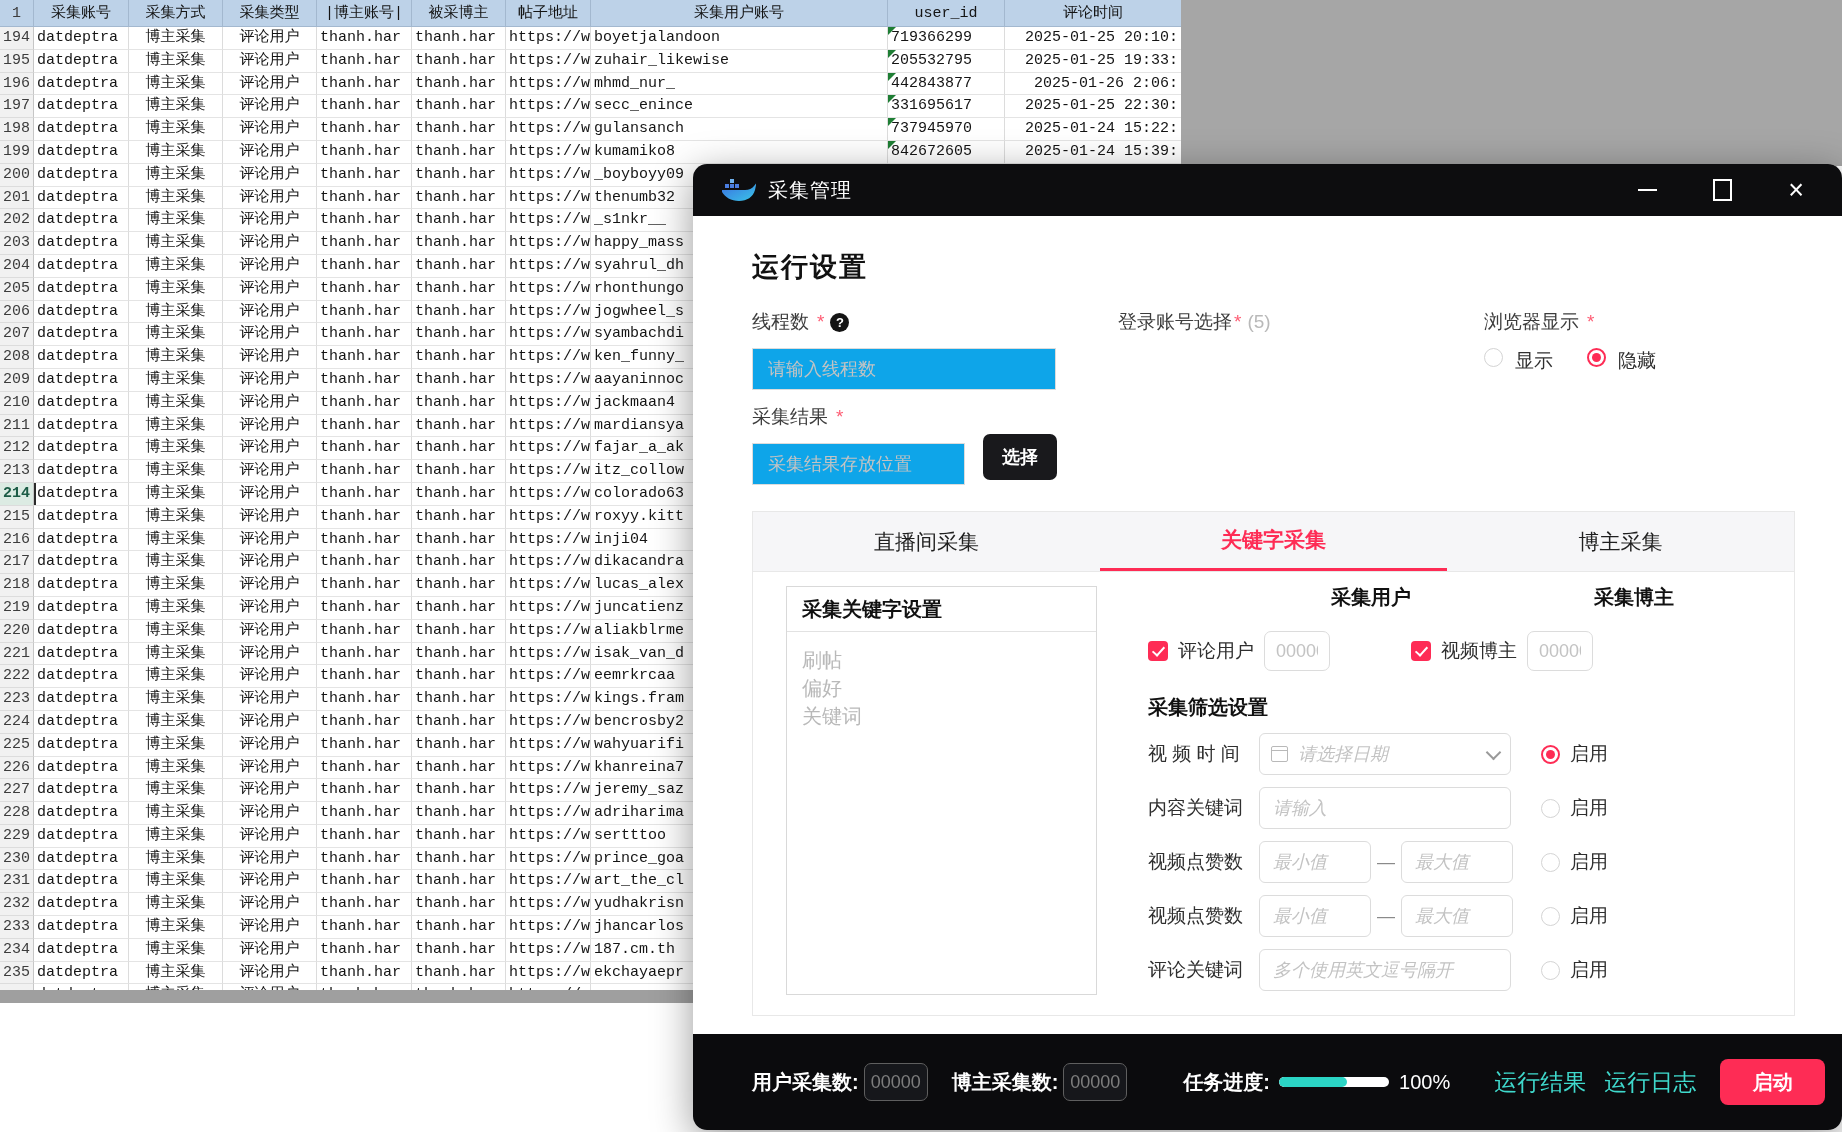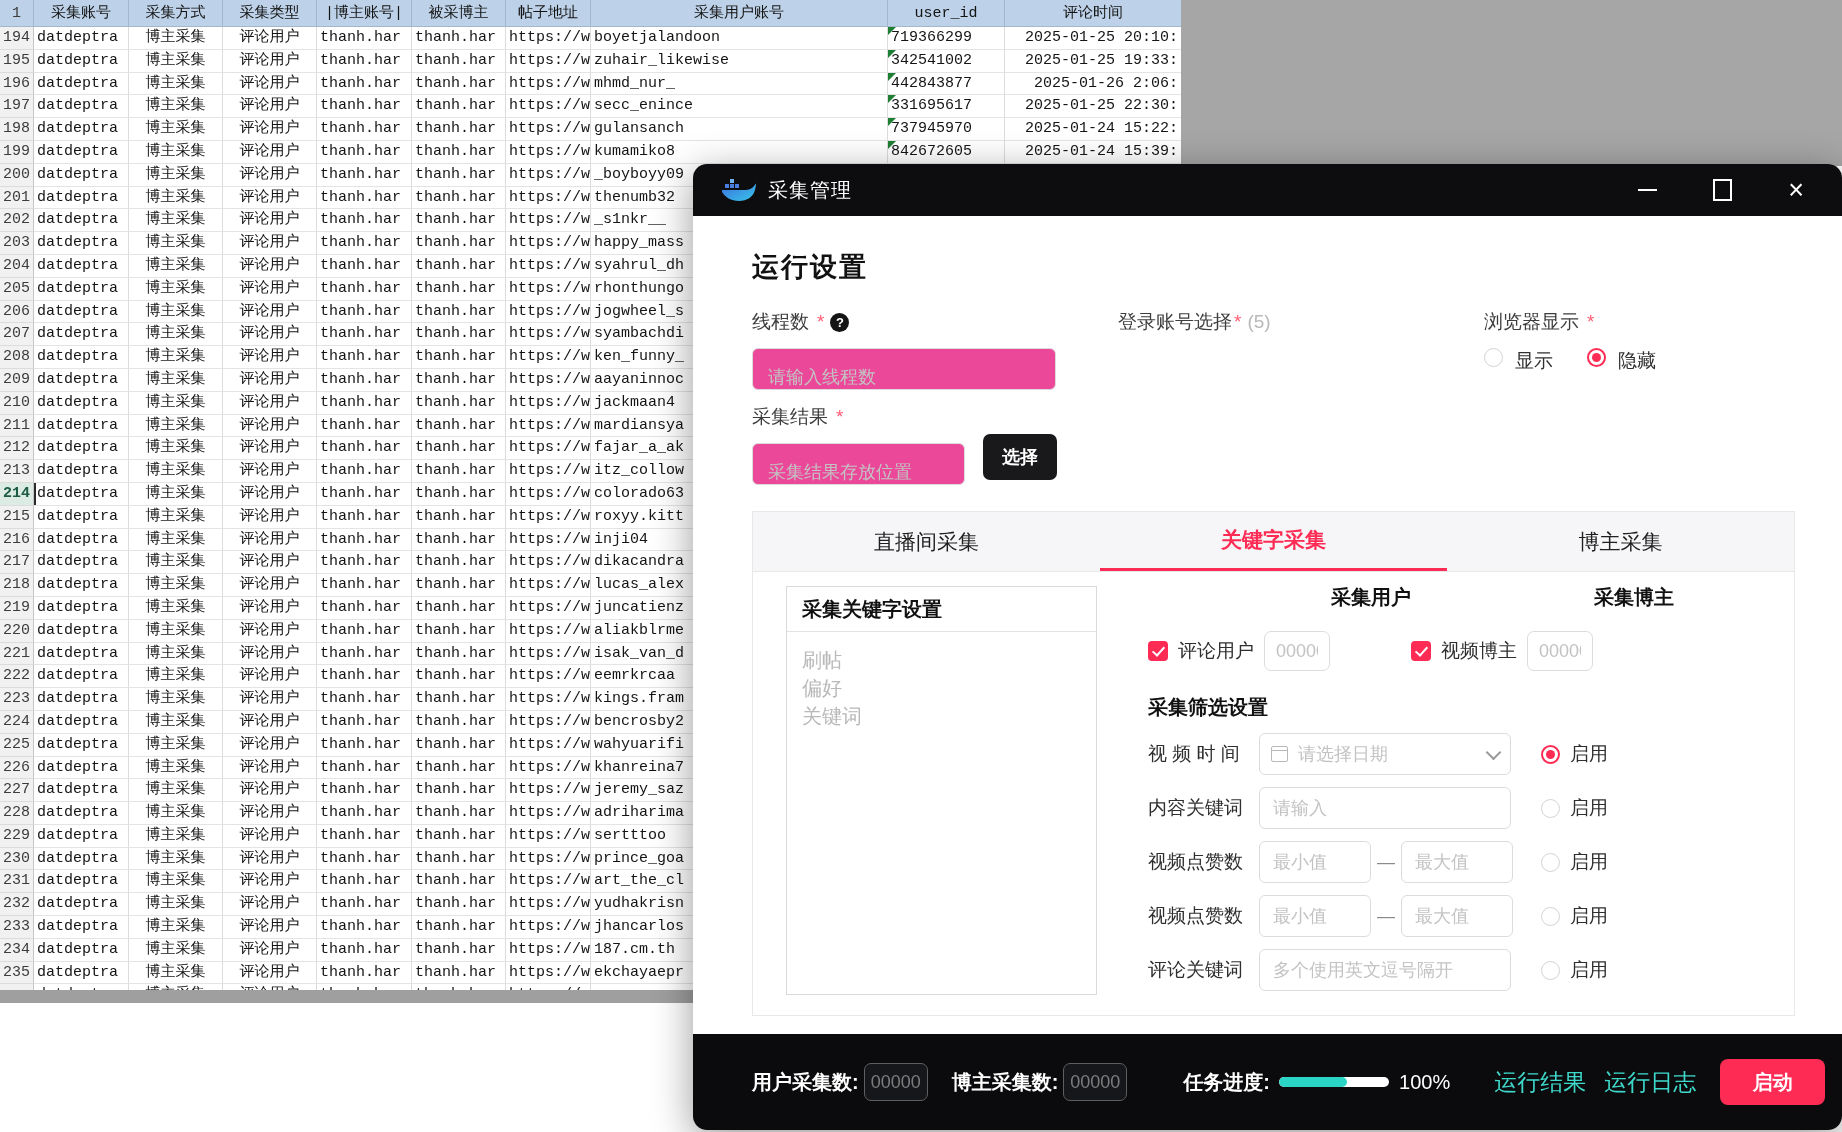--- a/index.html
+++ b/index.html
@@ -46,22 +46,22 @@
   .h1{margin-top:33px;font-size:27px;font-weight:bold;color:#111;letter-spacing:2px;}
 
   .formrow{display:flex;margin-top:25px;}
   .fcol{width:304px;margin-right:62px;}
   .fcol:last-child{margin-right:0;flex:1;}
   .flabel{font-size:19px;color:#3d3d3d;display:flex;align-items:center;gap:6px;height:24px;}
   .req{color:#fe5d74;margin-left:2px;}
   .count{color:#b9b9b9;}
   .help{width:19px;height:19px;border-radius:50%;background:#141414;color:#fff;font-size:13px;
         font-weight:bold;display:inline-flex;align-items:center;justify-content:center;}
-  .tinput{margin-top:14px;height:42px;border:1px solid #dcdcdc;border-radius:6px;display:flex;
-          align-items:flex-end;padding:0 13px;background:#ec4899;box-sizing:border-box;}
+  .tinput{margin-top:14px;height:42px;border:1px solid #dcdcdc;border-radius:0;display:flex;
+          align-items:center;padding:0 13px;background:#0ea5e9;box-sizing:border-box;}
   .tinput input{border:none;outline:none;width:100%;font-size:18px;color:#333;background:transparent;
           font-family:inherit;}
   .tinput input::placeholder{color:#c3c3c3;}
   .selectbox{justify-content:space-between;cursor:default;}
   .selval{font-size:18px;color:#333;}
   .chev{width:9px;height:9px;border-right:2px solid #9a9a9a;border-bottom:2px solid #9a9a9a;
         transform:rotate(45deg);margin-top:-4px;flex:none;}
   .radios{margin-top:14px;height:42px;display:flex;gap:12px;}
   .radio{width:19px;height:19px;border-radius:50%;border:1px solid #d4d4d4;background:#fff;
          box-sizing:border-box;flex:none;position:relative;}
@@ -104,21 +104,21 @@
           font-family:inherit;}
   .numbox input::placeholder{color:#c3c3c3;}
 
   .filtertitle{margin-top:23px;font-size:20px;font-weight:bold;color:#111;}
   .frow{display:flex;align-items:center;margin-top:12px;height:42px;}
   .frlabel{width:111px;font-size:19px;color:#2f2f2f;flex:none;}
   .frctrl{width:252px;flex:none;display:flex;align-items:center;}
   .ctrlbox{height:42px;border:1px solid #dcdcdc;border-radius:6px;box-sizing:border-box;display:flex;
            align-items:center;padding:0 11px;width:100%;gap:8px;}
   .ctrlbox input{border:none;outline:none;width:100%;font-size:18px;color:#333;background:transparent;
-           font-family:inherit;}
+           font-family:inherit;font-style:italic;}
   .ctrlbox input::placeholder{color:#c3c3c3;}
   .minibox{width:112px;flex:none;}
   .dash{width:30px;text-align:center;color:#8a8a8a;font-size:18px;flex:none;}
   .cal{width:15px;height:14px;border:1.5px solid #b9b9b9;border-radius:2px;position:relative;flex:none;}
   .cal::before{content:"";position:absolute;left:0;right:0;top:3px;border-top:1.5px solid #b9b9b9;}
   .frradio{display:flex;align-items:center;margin-left:30px;gap:10px;}
   .frradio .rlabel{margin-right:0;}
 
   
   .bottombar{flex:none;height:96px;background:#0b0b0d;display:flex;align-items:center;
@@ -169,21 +169,21 @@
       </div>
       <div class="srow">
         <div class="rn">195</div>
         <div class="sc c0">datdeptra</div>
         <div class="sc c1">博主采集</div>
         <div class="sc c2">评论用户</div>
         <div class="sc c3">thanh.har</div>
         <div class="sc c4">thanh.har</div>
         <div class="sc c5">https://w</div>
         <div class="sc c6">zuhair_likewise</div>
-        <div class="sc c7 flag">342541002</div>
+        <div class="sc c7 flag">205532795</div>
         <div class="sc c8">2025-01-25 19:33:</div>
       </div>
       <div class="srow">
         <div class="rn">196</div>
         <div class="sc c0">datdeptra</div>
         <div class="sc c1">博主采集</div>
         <div class="sc c2">评论用户</div>
         <div class="sc c3">thanh.har</div>
         <div class="sc c4">thanh.har</div>
         <div class="sc c5">https://w</div>

